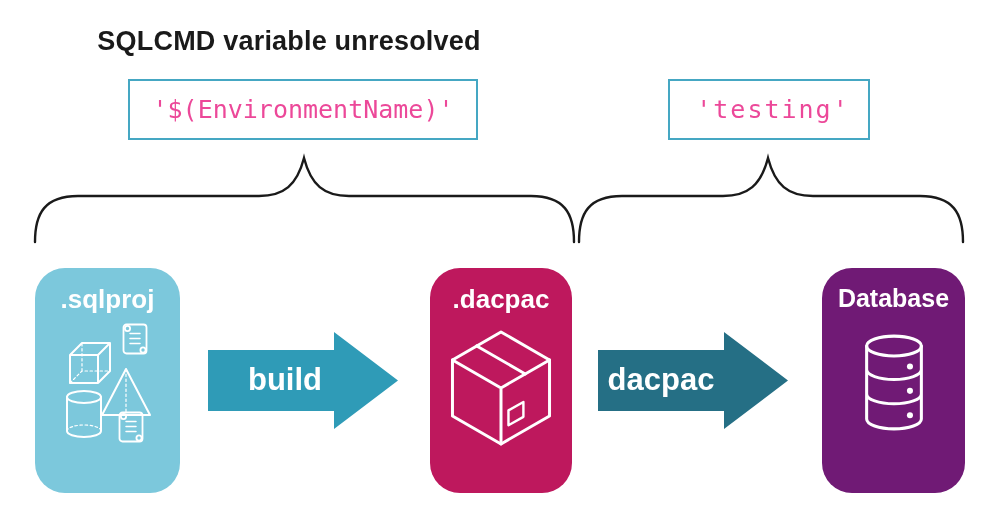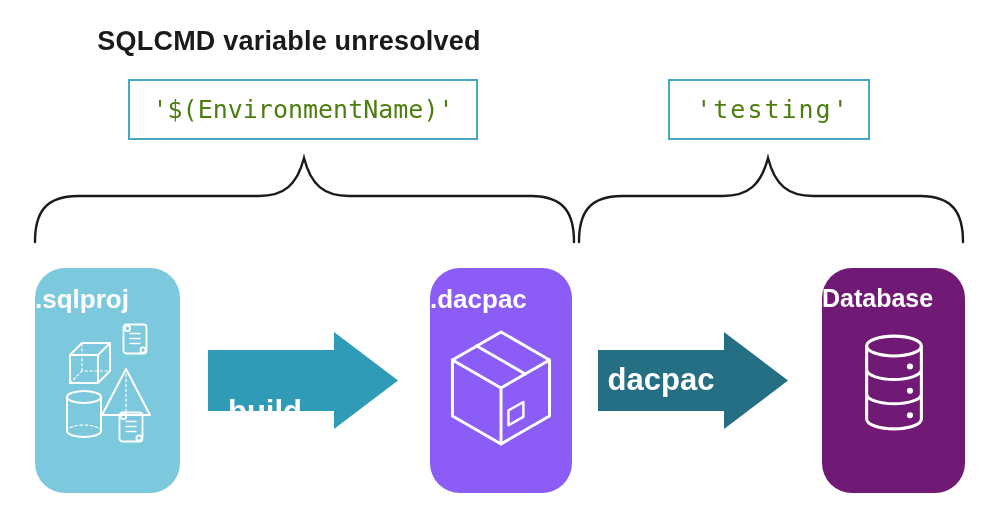--- a/index.html
+++ b/index.html
@@ -11,56 +11,56 @@
     position:absolute; top:26px; width:420px; text-align:center;
     font-size:27px; font-weight:700; color:#1a1a1a; letter-spacing:0.2px;
   }
   #header-left  { left:79px;  }
   #header-right { left:558px; }
 
   .codebox {
     position:absolute; top:79px; height:61px; box-sizing:border-box;
     border:2.5px solid #45A7C3; background:#ffffff;
     display:flex; align-items:center; justify-content:center;
-    font-family:"DejaVu Sans Mono", monospace; font-size:25px; color:#4d7c0f;
+    font-family:"DejaVu Sans Mono", monospace; font-size:25px; color:#ec4899;
     white-space:pre;
   }
   #codebox-left  { left:128px; width:350px; }
   #codebox-right { left:668px; width:202px; letter-spacing:2px;padding-left:8px; }
 
   .brace { position:absolute; top:150px; height:95px; }
   #brace-left  { left:32px;  width:545px; }
   #brace-right { left:576px; width:390px; }
   .brace path { stroke:#1a1a1a; stroke-width:2.4; fill:none; stroke-linecap:round; }
 
   .node {
     position:absolute; top:268px; height:225px; border-radius:30px;
   }
   #node-sqlproj  { left:35px;  width:145px; background:#7CC8DC; }
-  #node-dacpac   { left:430px; width:142px; background:#8b5cf6; }
+  #node-dacpac   { left:430px; width:142px; background:#be185d; }
   #node-database { left:822px; width:143px; background:#701a75; }
   .node-label {
-    padding-top:16px; font-size:26px; font-weight:700; color:#ffffff;
+    text-align:center; padding-top:16px; font-size:26px; font-weight:700; color:#ffffff;
   }
   #node-database .node-label { font-size:25px; }
   .node svg { display:block; }
   #sqlproj-icons  { margin:8px auto 0;  width:88px;  height:122px; }
   #dacpac-icon    { margin:10px auto 0; width:112px; height:124px; }
   #database-icon  { margin:20px auto 0; width:76px;  height:99px;  }
   .icon-stroke { stroke:#ffffff; fill:none; stroke-linejoin:round; stroke-linecap:round; }
 
   .arrow { position:absolute; top:332px; width:190px; height:97px; }
   #arrow-build  { left:208px; }
   #arrow-deploy { left:598px; }
   .arrow-label {
     position:absolute; top:350px; width:126px; height:60px;
     display:flex; align-items:center; justify-content:center;
     font-size:31px; font-weight:700; color:#ffffff;
   }
-  #label-build  { left:202px;margin-top:32px; }
+  #label-build  { left:222px; }
   #label-deploy { left:598px; }
 </style>
 </head>
 <body>
 
 <div id="canvas">
 
   <div class="header" id="header-left">SQLCMD variable unresolved</div>
 
   <div class="codebox" id="codebox-left">'$(EnvironmentName)'</div>

